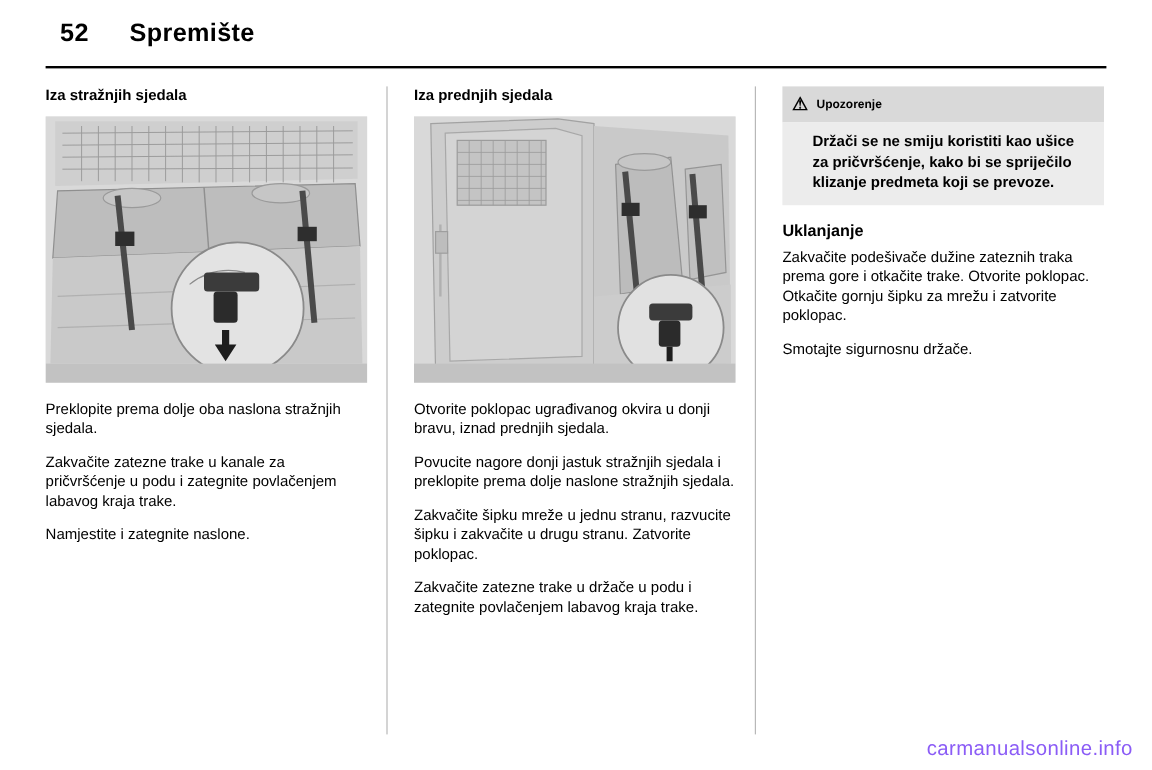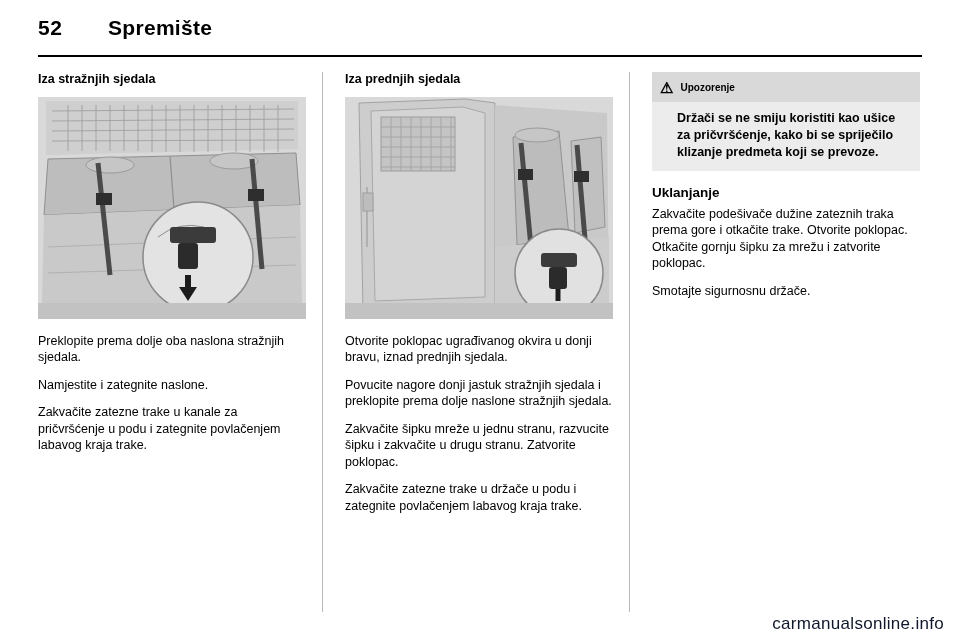--- a/index.html
+++ b/index.html
@@ -26,21 +26,21 @@
   
   .header {
     position: absolute;
     left: 38px;
     top: 14px;
     width: 884px;
     height: 40px;
   }
   .header .pagenum {
     position: absolute;
-    left: 0;
+    left: 12px;
     top: 2px;
     font-size: 21px;
     font-weight: bold;
     letter-spacing: 0.5px;
   }
   .header .chaptertitle {
     position: absolute;
     left: 70px;
     top: 2px;
     font-size: 21px;
@@ -138,21 +138,21 @@
     font-weight: bold;
     margin: 14px 0 6px 0;
   }
 
   
   .footer {
     position: absolute;
     right: 16px;
     bottom: 8px;
     font-size: 17px;
-    color: #0f172a;
+    color: #8b5cf6;
     letter-spacing: 0.3px;
     font-family: "Liberation Sans", sans-serif;
   }
 </style>
 </head>
 <body>
 
 <div class="page">
 
   <div class="header">
@@ -199,22 +199,22 @@
         <rect x="132" y="130" width="46" height="16" rx="3" fill="#3b3b3b"></rect>
         <rect x="140" y="146" width="20" height="26" rx="3" fill="#2b2b2b"></rect>
         <path d="M150 178 L150 196" stroke="#1d1d1d" stroke-width="6"></path>
         <path d="M150 204 L141 190 L159 190 Z" fill="#1d1d1d"></path>
 
         <rect x="0" y="206" width="268" height="16" fill="#c2c2c2"></rect>
       </svg>
     </div>
 
     <p class="body">Preklopite prema dolje oba naslona stražnjih sjedala.</p>
+    <p class="body">Zakvačite zatezne trake u kanale za pričvršćenje u podu i zategnite povlačenjem labavog kraja trake.</p>
     <p class="body">Namjestite i zategnite naslone.</p>
-    <p class="body">Zakvačite zatezne trake u kanale za pričvršćenje u podu i zategnite povlačenjem labavog kraja trake.</p>
   </div>
 
   <div class="col col-2">
     <div class="subhead">Iza prednjih sjedala</div>
 
     <div class="figure fig2">
       <svg class="fig-svg" width="268" height="222" viewBox="0 0 268 222" xmlns="http://www.w3.org/2000/svg">
         <rect x="0" y="0" width="268" height="222" fill="#d9d9d9"></rect>
 
         <path d="M14 6 L120 2 L150 6 L150 210 L18 214 Z" fill="#cdcdcd" stroke="#a2a2a2" stroke-width="1"></path>

